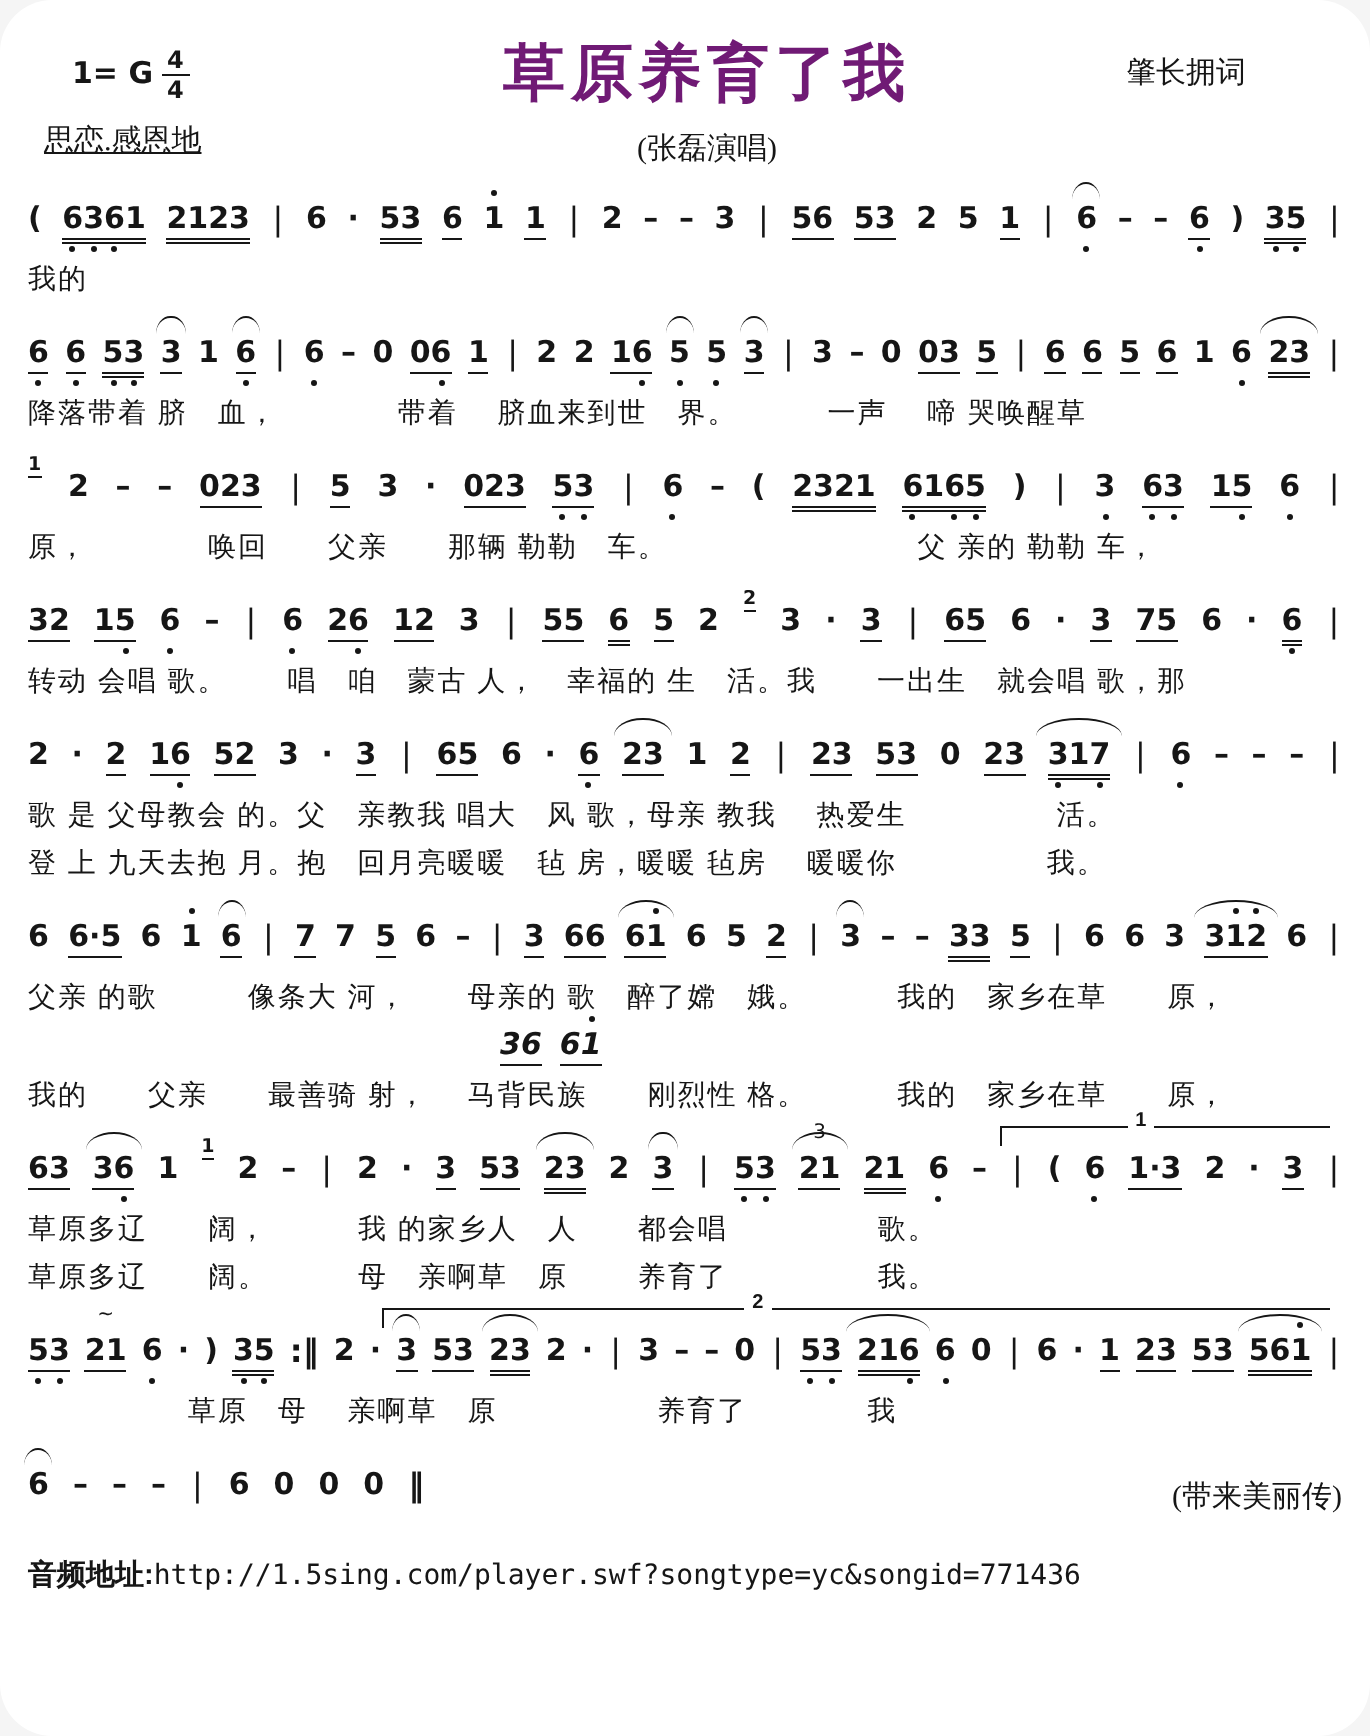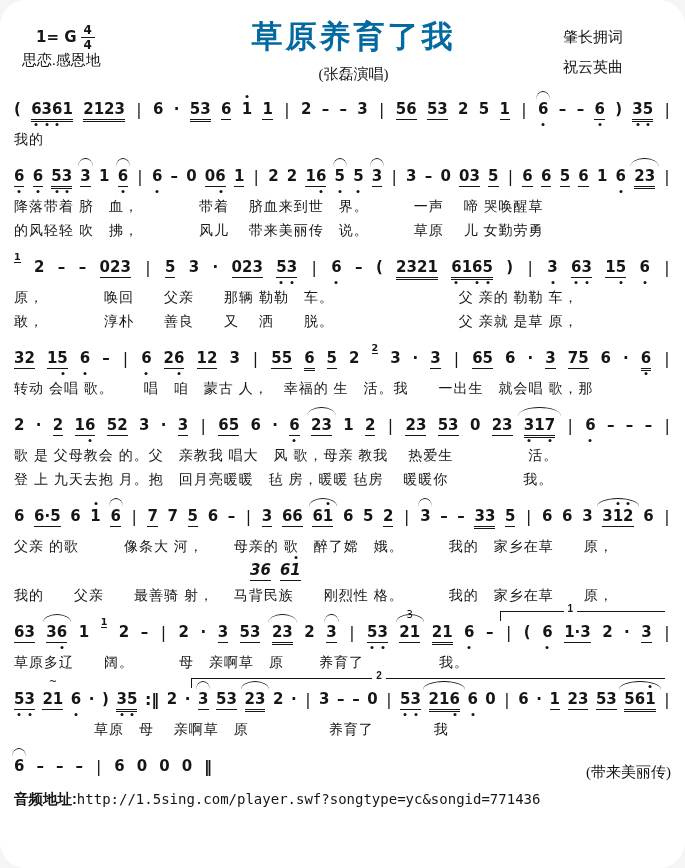--- a/index.html
+++ b/index.html
@@ -5,23 +5,23 @@
   html,body{margin:0;padding:0;background:#f5f5f5;}
   #page{position:relative;width:685px;height:868px;margin:0 auto;background:#ffffff;
         font-family:"Liberation Sans",sans-serif;color:#161616;overflow:hidden;border-radius:26px;}
   
   .header{display:flex;align-items:flex-start;padding:16px 14px 0;}
   .hdr-left{width:150px;padding-top:8px;}
   .keysig{font:700 15px "DejaVu Sans",sans-serif;padding-left:22px;white-space:nowrap;}
   .frac{display:inline-block;vertical-align:middle;text-align:center;font-size:12px;line-height:1;margin-left:4px;}
   .frac .num{display:block;border-bottom:1px solid #161616;padding:0 3px 1px;}
   .frac .den{display:block;padding-top:1px;}
-  .expression{font:15px "Liberation Serif",serif;padding-left:8px;}
+  .expression{font:15px "Liberation Serif",serif;margin-top:10px;padding-left:8px;text-decoration:underline;}
   .hdr-center{flex:1;text-align:center;}
-  .title{font:700 31px "Liberation Sans",sans-serif;letter-spacing:3px;color:#0369a1;}
+  .title{font:700 31px "Liberation Sans",sans-serif;letter-spacing:3px;color:#701a75;}
   .subtitle{font:15px "Liberation Serif",serif;margin-top:7px;}
   .hdr-right{width:108px;font:15px "Liberation Serif",serif;line-height:2.0;padding-top:6px;margin-left:20px;}
   
   #score{padding-top:2px;}
   .system{position:relative;margin-bottom:4px;padding:0 14px;}
   .notes-row{display:flex;align-items:flex-start;justify-content:space-between;padding-top:14px;min-height:25px;position:relative;}
   .notes-row.nospread{justify-content:flex-start;gap:12px;}
   .tk{position:relative;font:700 15px "DejaVu Sans",sans-serif;white-space:nowrap;line-height:1.2;flex:0 0 auto;}
   .tk .ch{position:relative;display:inline-block;letter-spacing:0;}
   .u1{border-bottom:1.2px solid #161616;padding-bottom:1px;}
@@ -36,42 +36,41 @@
   .tk.arc::before{content:"";position:absolute;top:-9px;left:-18%;width:136%;height:8px;
      border-top:1.3px solid #161616;border-radius:50% 50% 0 0 / 100% 100% 0 0;}
   .mk{position:absolute;top:-14px;left:50%;transform:translateX(-50%);font-size:10px;font-weight:400;}
   .volta{position:absolute;top:2px;height:9px;border-top:1.3px solid #161616;border-left:1.3px solid #161616;}
   .volta .vl{position:absolute;top:-8px;left:38%;background:#fff;padding:0 4px;font-size:10px;font-weight:700;line-height:1;}
   .lyric{font:14px "Liberation Sans",sans-serif;white-space:pre;margin-top:6px;letter-spacing:1px;}
   .lyric.right{padding-right:24px;}
   .insert-row{display:flex;gap:9px;margin:5px 0 0 236px;}
   .tail{margin-left:auto;font:15px "Liberation Serif",serif;align-self:flex-end;}
   
-  .audio{margin:8px 14px 0;font:14px "DejaVu Sans Mono",monospace;white-space:nowrap;}
+  .audio{margin:20px 14px 0;font:14px "DejaVu Sans Mono",monospace;white-space:nowrap;}
   .audio .lbl{font:700 14.5px "Liberation Sans",sans-serif;}
 </style>
 </head>
 <body>
 
 <div id="page">
 
   <div class="header">
     <div class="hdr-left">
       <div class="keysig">
         <span>1= G</span><span class="frac"><span class="num">4</span><span class="den">4</span></span>
       </div>
       <div class="expression">思恋.感恩地</div>
     </div>
     <div class="hdr-center">
       <div class="title">草原养育了我</div>
       <div class="subtitle">(张磊演唱)</div>
     </div>
     <div class="hdr-right">
       <div>肇长拥词</div>
-      <div>祝云英曲</div>
     </div>
   </div>
 
   <div id="score">
       <div class="system">
         <div class="notes-row">
           <span class="tk"><span class="ch">(</span></span>
           <span class="tk u2"><span class="ch db">6</span><span class="ch db">3</span><span class="ch db">6</span><span class="ch">1</span></span>
           <span class="tk u2"><span class="ch">2</span><span class="ch">1</span><span class="ch">2</span><span class="ch">3</span></span>
           <span class="tk bar"><span class="ch">|</span></span>
@@ -134,21 +133,20 @@
           <span class="tk u1"><span class="ch">6</span></span>
           <span class="tk u1"><span class="ch">6</span></span>
           <span class="tk u1"><span class="ch">5</span></span>
           <span class="tk u1"><span class="ch">6</span></span>
           <span class="tk"><span class="ch">1</span></span>
           <span class="tk"><span class="ch db">6</span></span>
           <span class="tk u2 arc"><span class="ch">2</span><span class="ch">3</span></span>
           <span class="tk bar"><span class="ch">|</span></span>
         </div>
         <div class="lyric">降落带着 脐　血，　　　　带着　 脐血来到世　界。　　　一声　 啼 哭唤醒草</div>
-        <div class="lyric">的风轻轻 吹　拂，　　　　风儿　 带来美丽传　说。　　　草原　 儿 女勤劳勇</div>
       </div>
       <div class="system">
         <div class="notes-row">
           <span class="tk sup"><span class="ch">1</span></span>
           <span class="tk"><span class="ch">2</span></span>
           <span class="tk"><span class="ch">–</span></span>
           <span class="tk"><span class="ch">–</span></span>
           <span class="tk u1"><span class="ch">0</span><span class="ch">2</span><span class="ch">3</span></span>
           <span class="tk bar"><span class="ch">|</span></span>
           <span class="tk u1"><span class="ch">5</span></span>
@@ -164,21 +162,20 @@
           <span class="tk u2"><span class="ch db">6</span><span class="ch">1</span><span class="ch db">6</span><span class="ch db">5</span></span>
           <span class="tk"><span class="ch">)</span></span>
           <span class="tk bar"><span class="ch">|</span></span>
           <span class="tk"><span class="ch db">3</span></span>
           <span class="tk u1"><span class="ch db">6</span><span class="ch db">3</span></span>
           <span class="tk u1"><span class="ch">1</span><span class="ch db">5</span></span>
           <span class="tk"><span class="ch db">6</span></span>
           <span class="tk bar"><span class="ch">|</span></span>
         </div>
         <div class="lyric">原，　　　　唤回　　父亲　　那辆 勒勒　车。　　　　　　　　 父 亲的 勒勒 车，</div>
-        <div class="lyric">敢，　　　　淳朴　　善良　　又　 洒　　脱。　　　　　　　　 父 亲就 是草 原，</div>
       </div>
       <div class="system">
         <div class="notes-row">
           <span class="tk u1"><span class="ch">3</span><span class="ch">2</span></span>
           <span class="tk u1"><span class="ch">1</span><span class="ch db">5</span></span>
           <span class="tk"><span class="ch db">6</span></span>
           <span class="tk"><span class="ch">–</span></span>
           <span class="tk bar"><span class="ch">|</span></span>
           <span class="tk"><span class="ch db">6</span></span>
           <span class="tk u1"><span class="ch">2</span><span class="ch db">6</span></span>
@@ -308,20 +305,21 @@
           <span class="tk"><span class="ch">–</span></span>
           <span class="tk bar"><span class="ch">|</span></span>
           <span class="tk"><span class="ch">(</span></span>
           <span class="tk"><span class="ch db">6</span></span>
           <span class="tk u1"><span class="ch">1</span><span class="ch">·</span><span class="ch">3</span></span>
           <span class="tk"><span class="ch">2</span></span>
           <span class="tk"><span class="ch">·</span></span>
           <span class="tk u1"><span class="ch">3</span></span>
           <span class="tk bar"><span class="ch">|</span></span>
         </div>
+        <div class="lyric">草原多辽　　阔，　　　我 的家乡人　人　　都会唱　　　　　歌。</div>
         <div class="lyric">草原多辽　　阔。　　　母　亲啊草　原　　 养育了　　　　　我。</div>
       </div>
       <div class="system">
         <div class="notes-row">
           <div class="volta" style="left: 27%; width: 72%;">
             <span class="vl">2</span>
           </div>
           <span class="tk u1"><span class="ch db">5</span><span class="ch db">3</span></span>
           <span class="tk u1"><span class="ch">2</span><span class="ch">1</span><span class="mk">~</span></span>
           <span class="tk"><span class="ch db">6</span></span>

